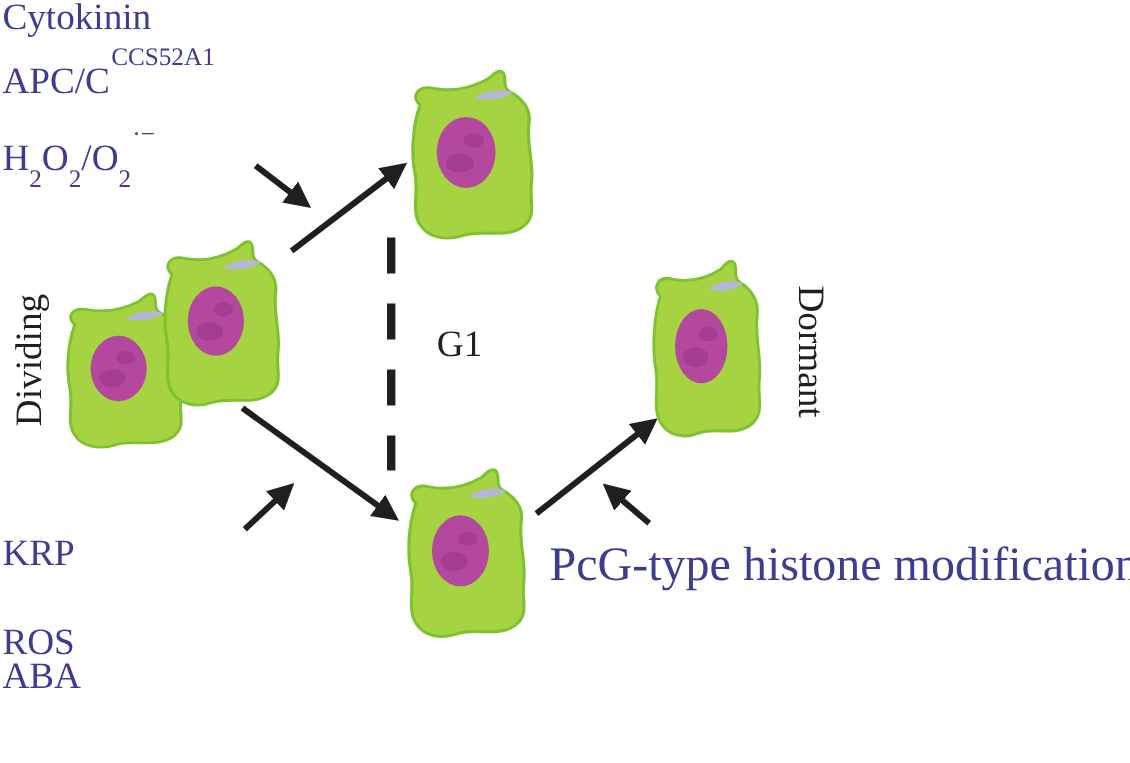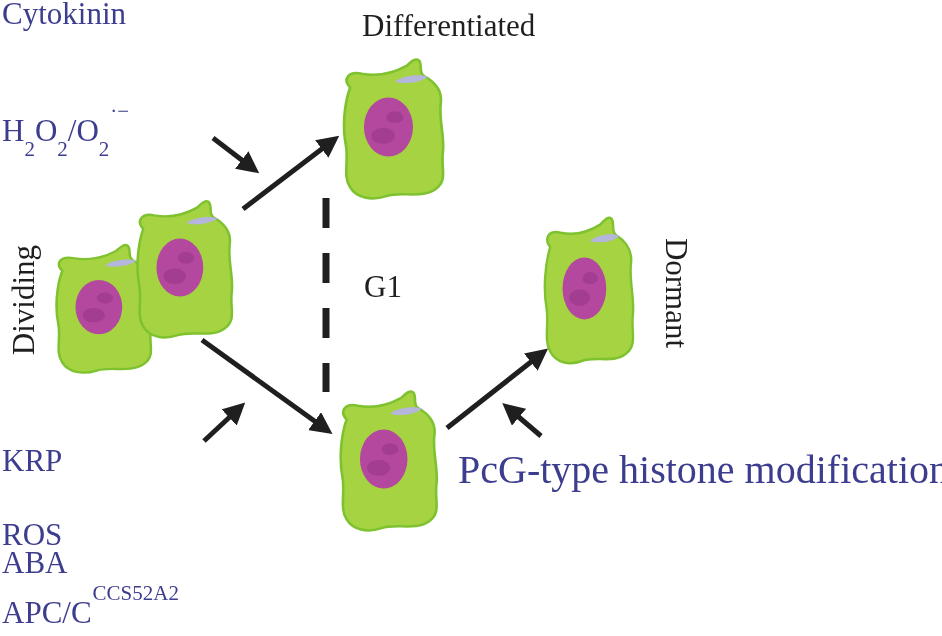--- a/index.html
+++ b/index.html
@@ -77,27 +77,26 @@
       <use href="#cell-shape"></use>
     </svg>
   <svg class="abs" style="left:330px;top:386px" width="124" height="148" viewBox="0 0 120 150" preserveAspectRatio="none">
       <use href="#cell-shape"></use>
     </svg>
   <svg class="abs" style="left:535px;top:212px" width="114" height="155" viewBox="0 0 120 150" preserveAspectRatio="none">
       <use href="#cell-shape"></use>
     </svg>
 
   <div class="abs sig" style="left:2px;top:-3px">Cytokinin</div>
+  <div class="abs sig" style="left:2px;top:48px"><span>APC/C</span><sup>CCS52A1</sup></div>
   <div class="abs sig" style="left:2px;top:112px"><span>H</span><sub>2</sub><span>O</span><sub>2</sub><span>/O</span><sub>2</sub><sup>·−</sup></div>
 
   <div class="abs sig" style="left:2px;top:444px">KRP</div>
   <div class="abs sig" style="left:2px;top:518px">ROS</div>
   <div class="abs sig" style="left:2px;top:546px">ABA</div>
-  <div class="abs sig" style="left:2px;top:594px"><span>APC/C</span><sup>CCS52A2</sup></div>
 
-  <div class="abs state" style="left:362px;top:9px">Differentiated</div>
   <div class="abs state vert rot-ccw" style="left:-61px;top:281px">Dividing</div>
   <div class="abs state vert rot-cw" style="left:591px;top:274px">Dormant</div>
   <div class="abs state" style="left:364px;top:270px">G1</div>
 
   <div class="abs pcg" style="left:458px;top:446px">PcG-type histone modification</div>
 
 </div>
 
 </body></html>

